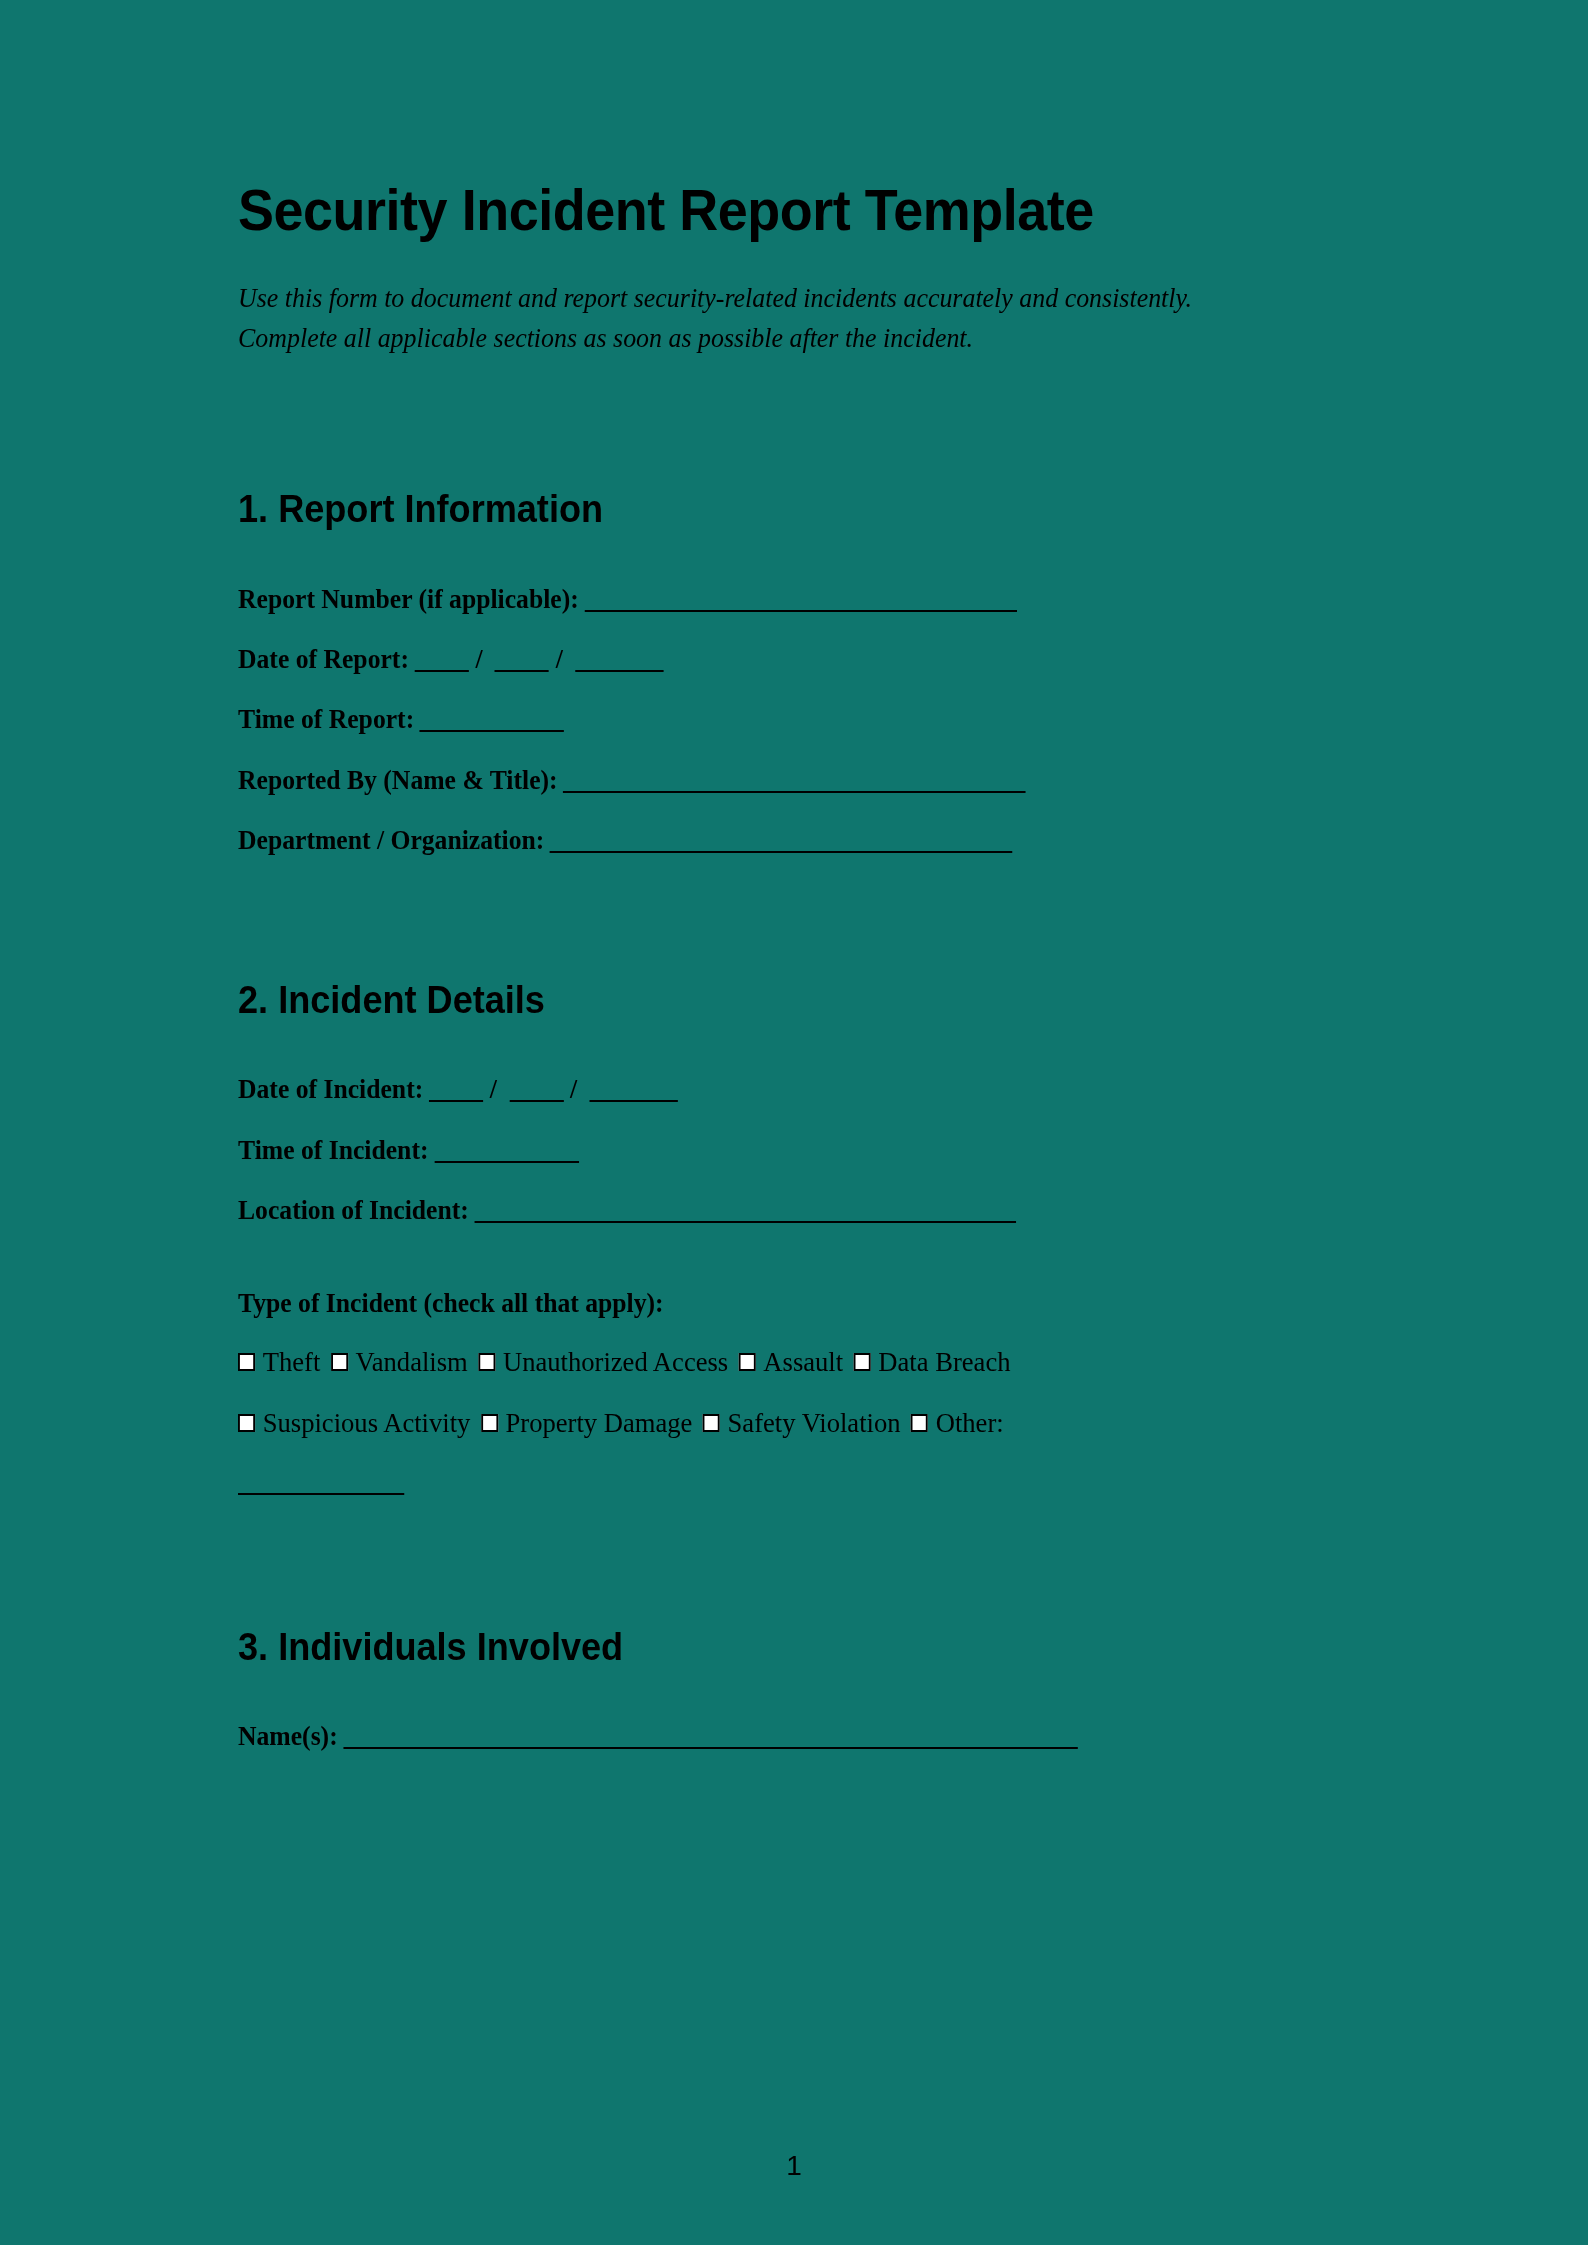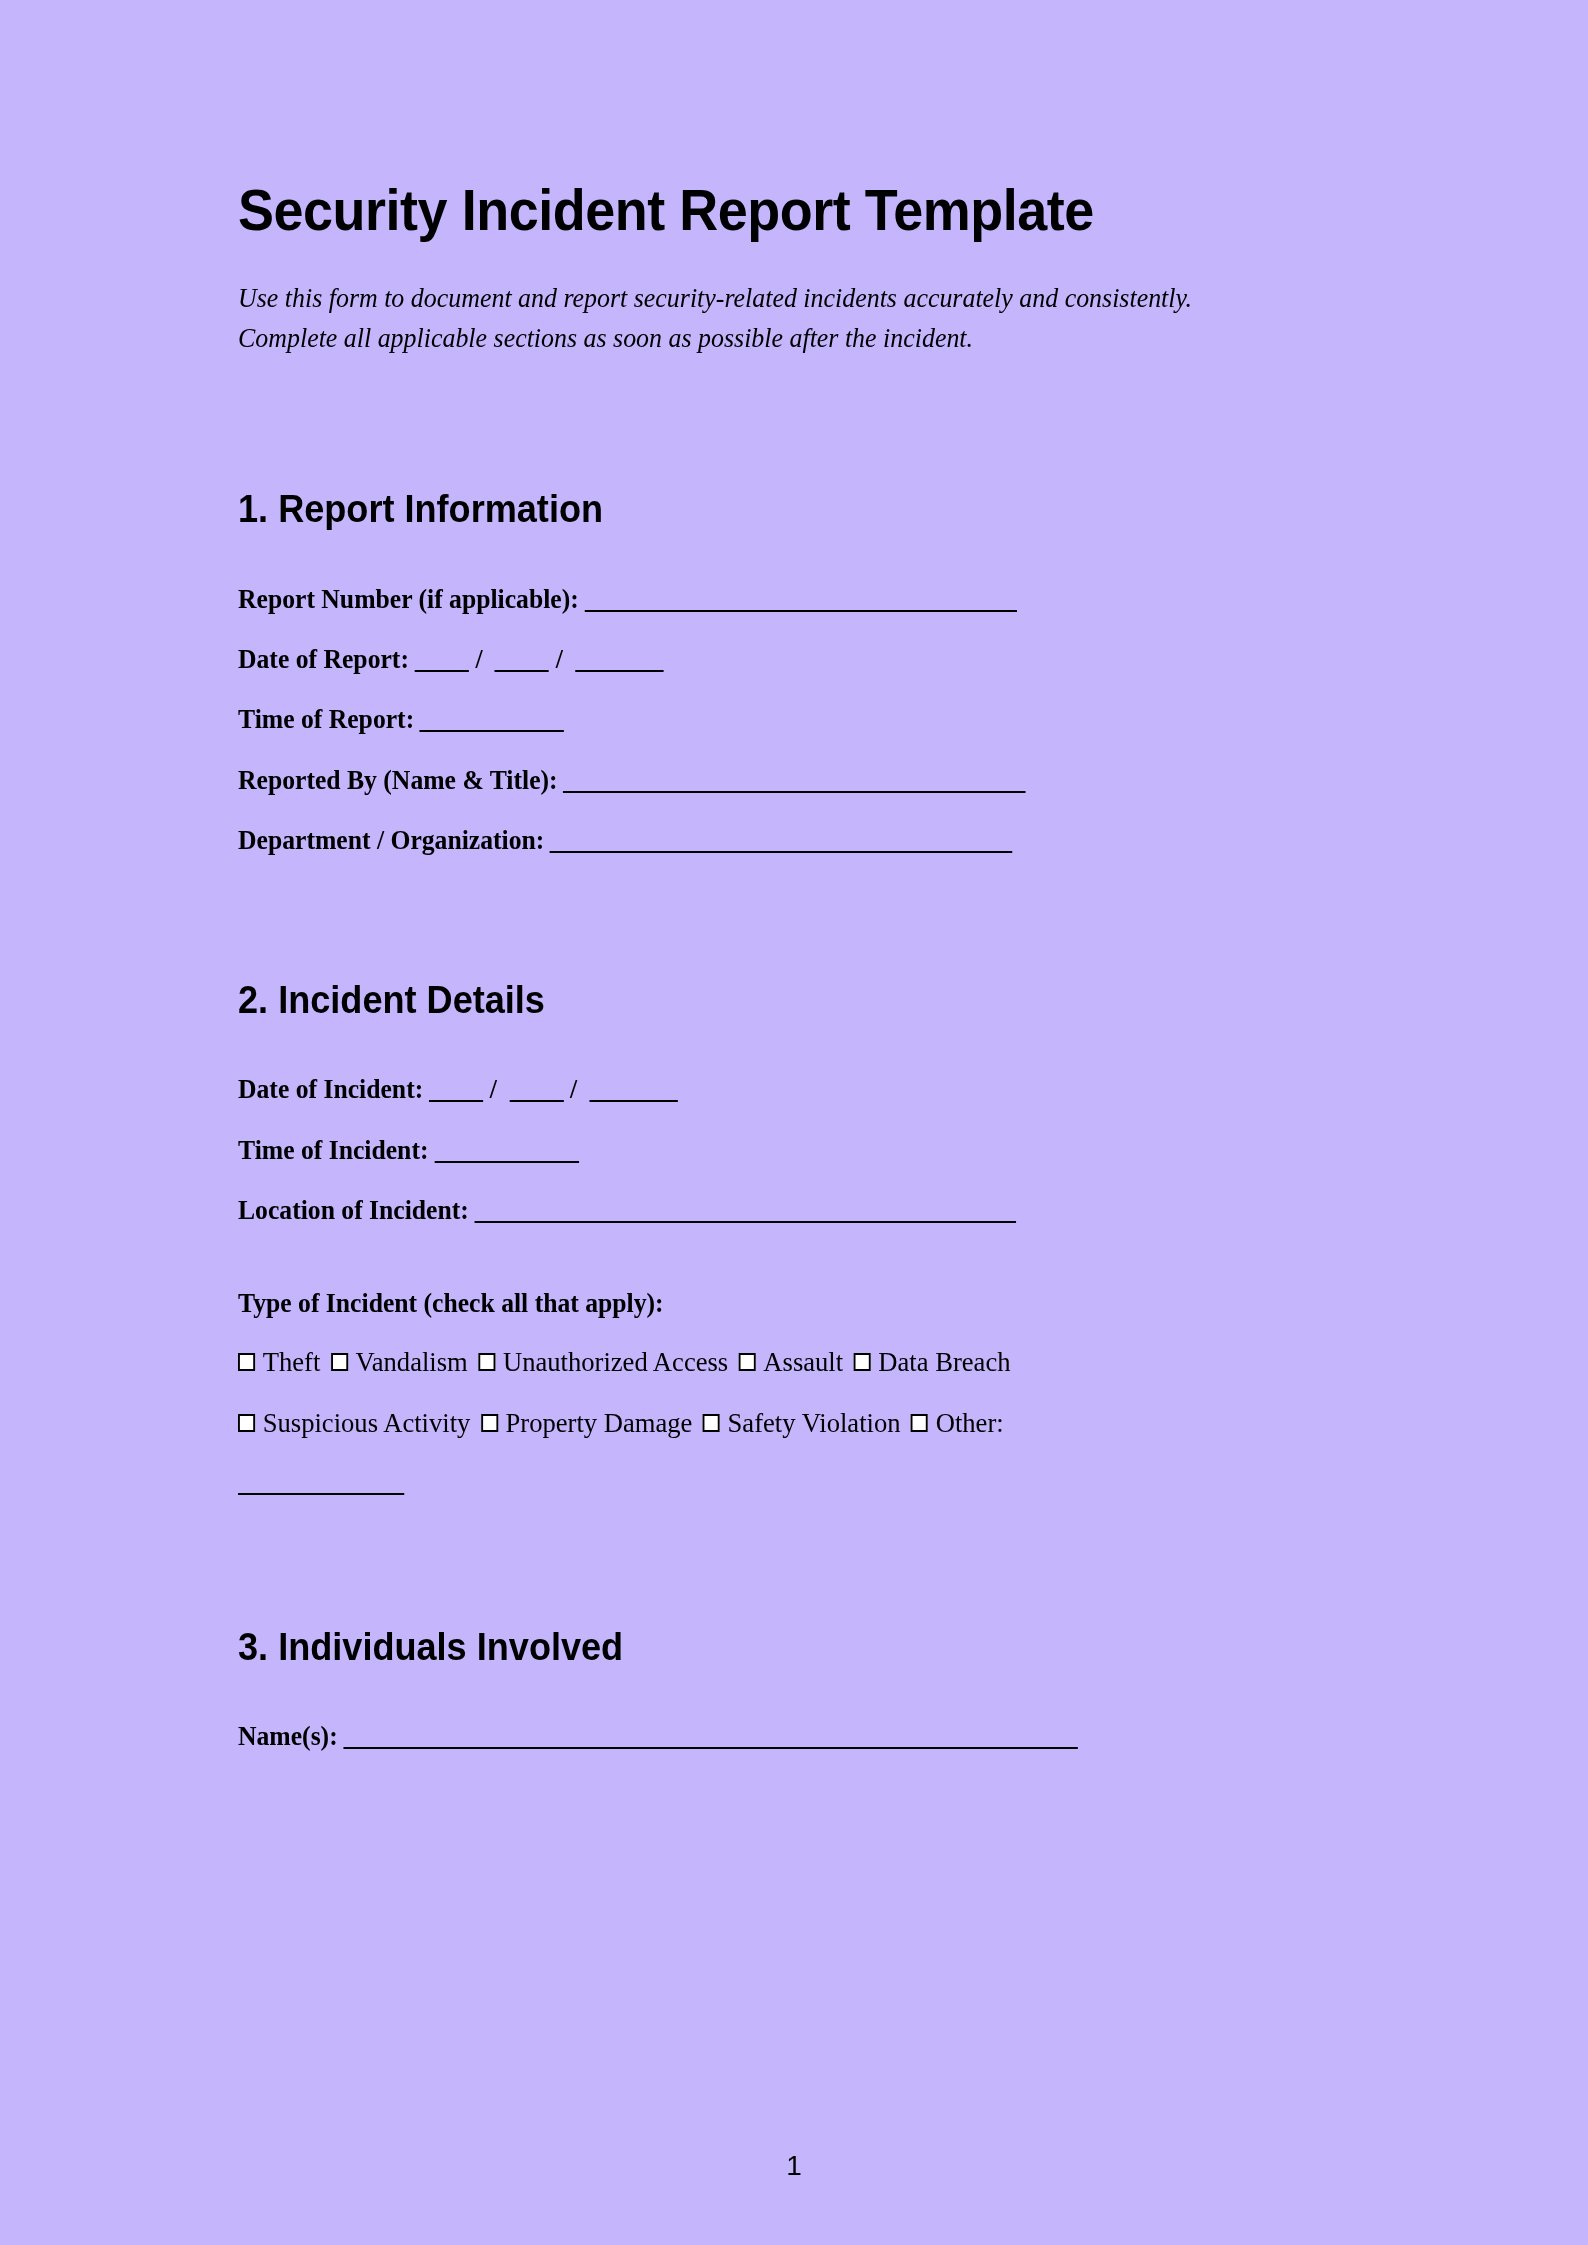--- a/index.html
+++ b/index.html
@@ -16,21 +16,21 @@
     color: #000000;
     -webkit-font-smoothing: antialiased;
   }
 
   .page {
     position: absolute;
     left: 0;
     top: 0;
     width: 1588px;
     height: 2245px;
-    background: #c4b5fd;
+    background: #0f766e;
     overflow: hidden;
   }
 
   .content {
     position: absolute;
     left: 238px;
     top: 0;
     width: 1030px;
   }
 

